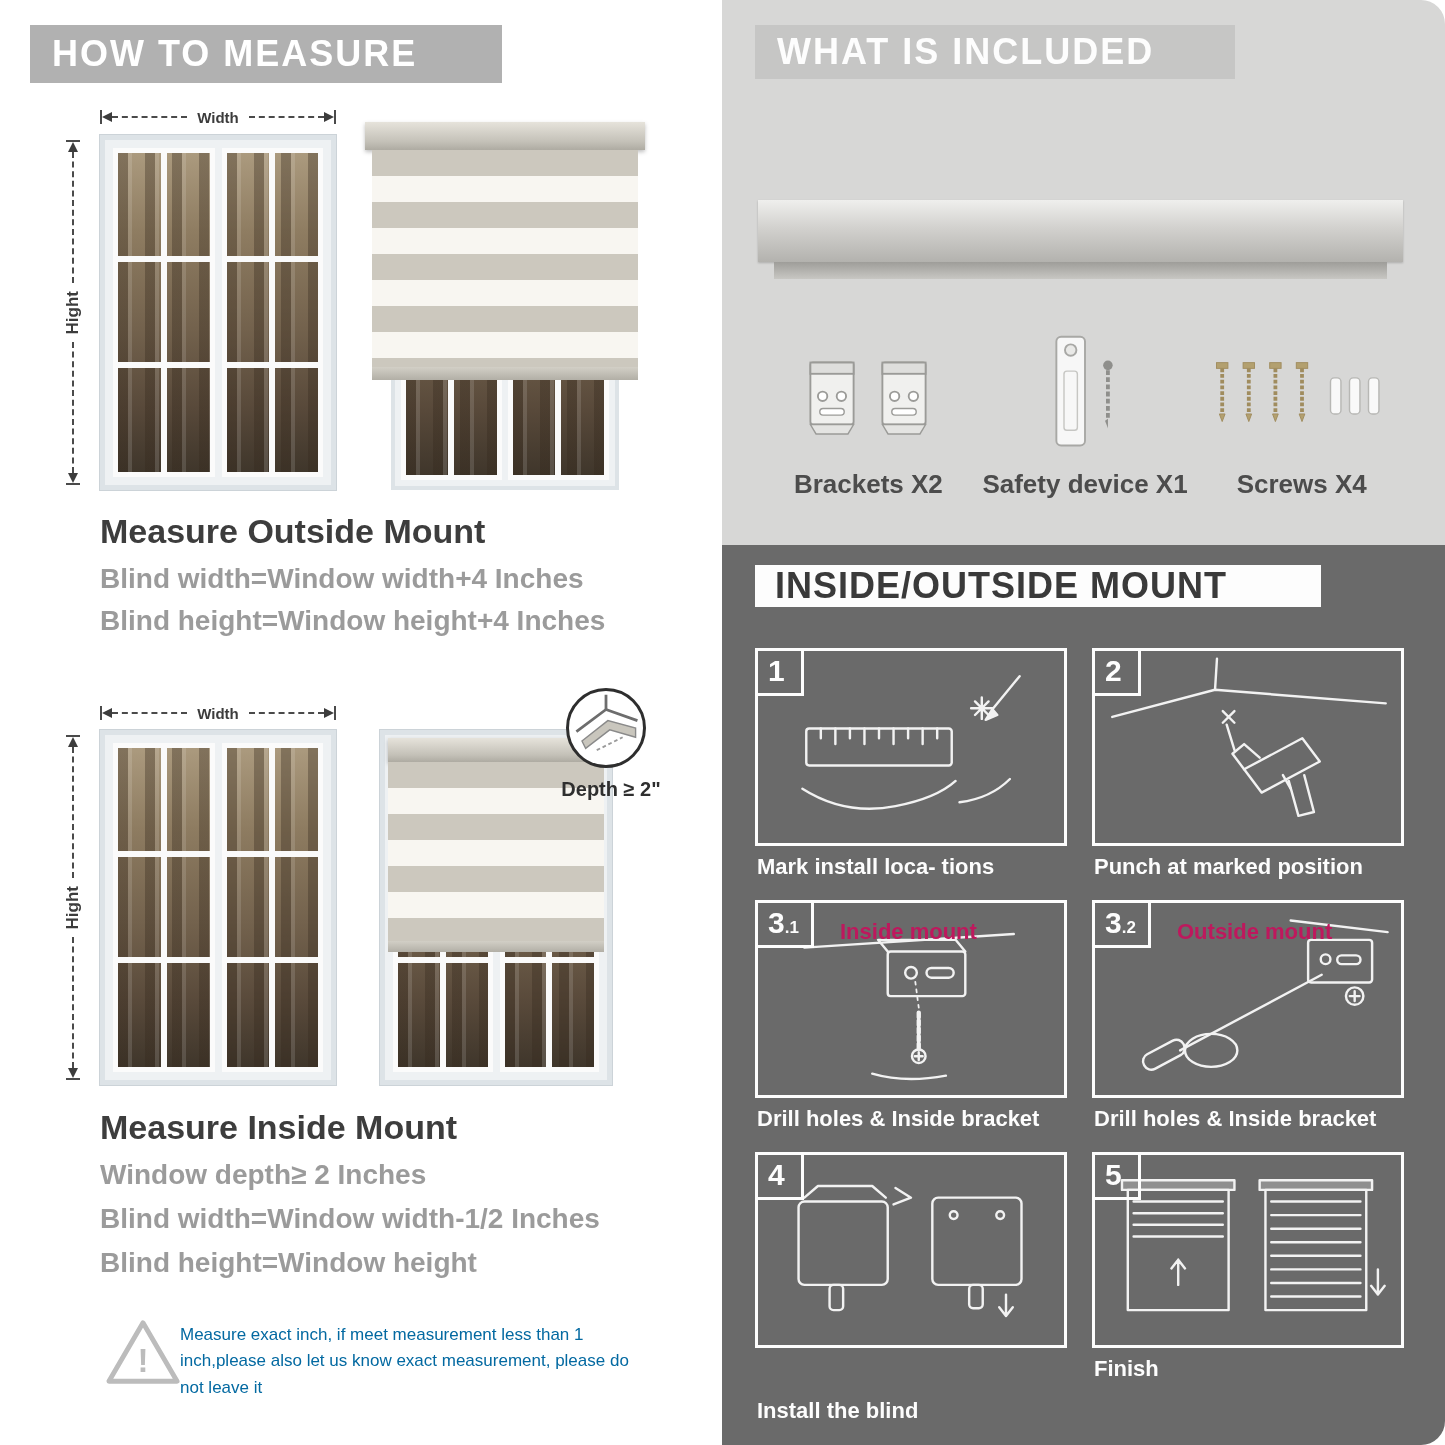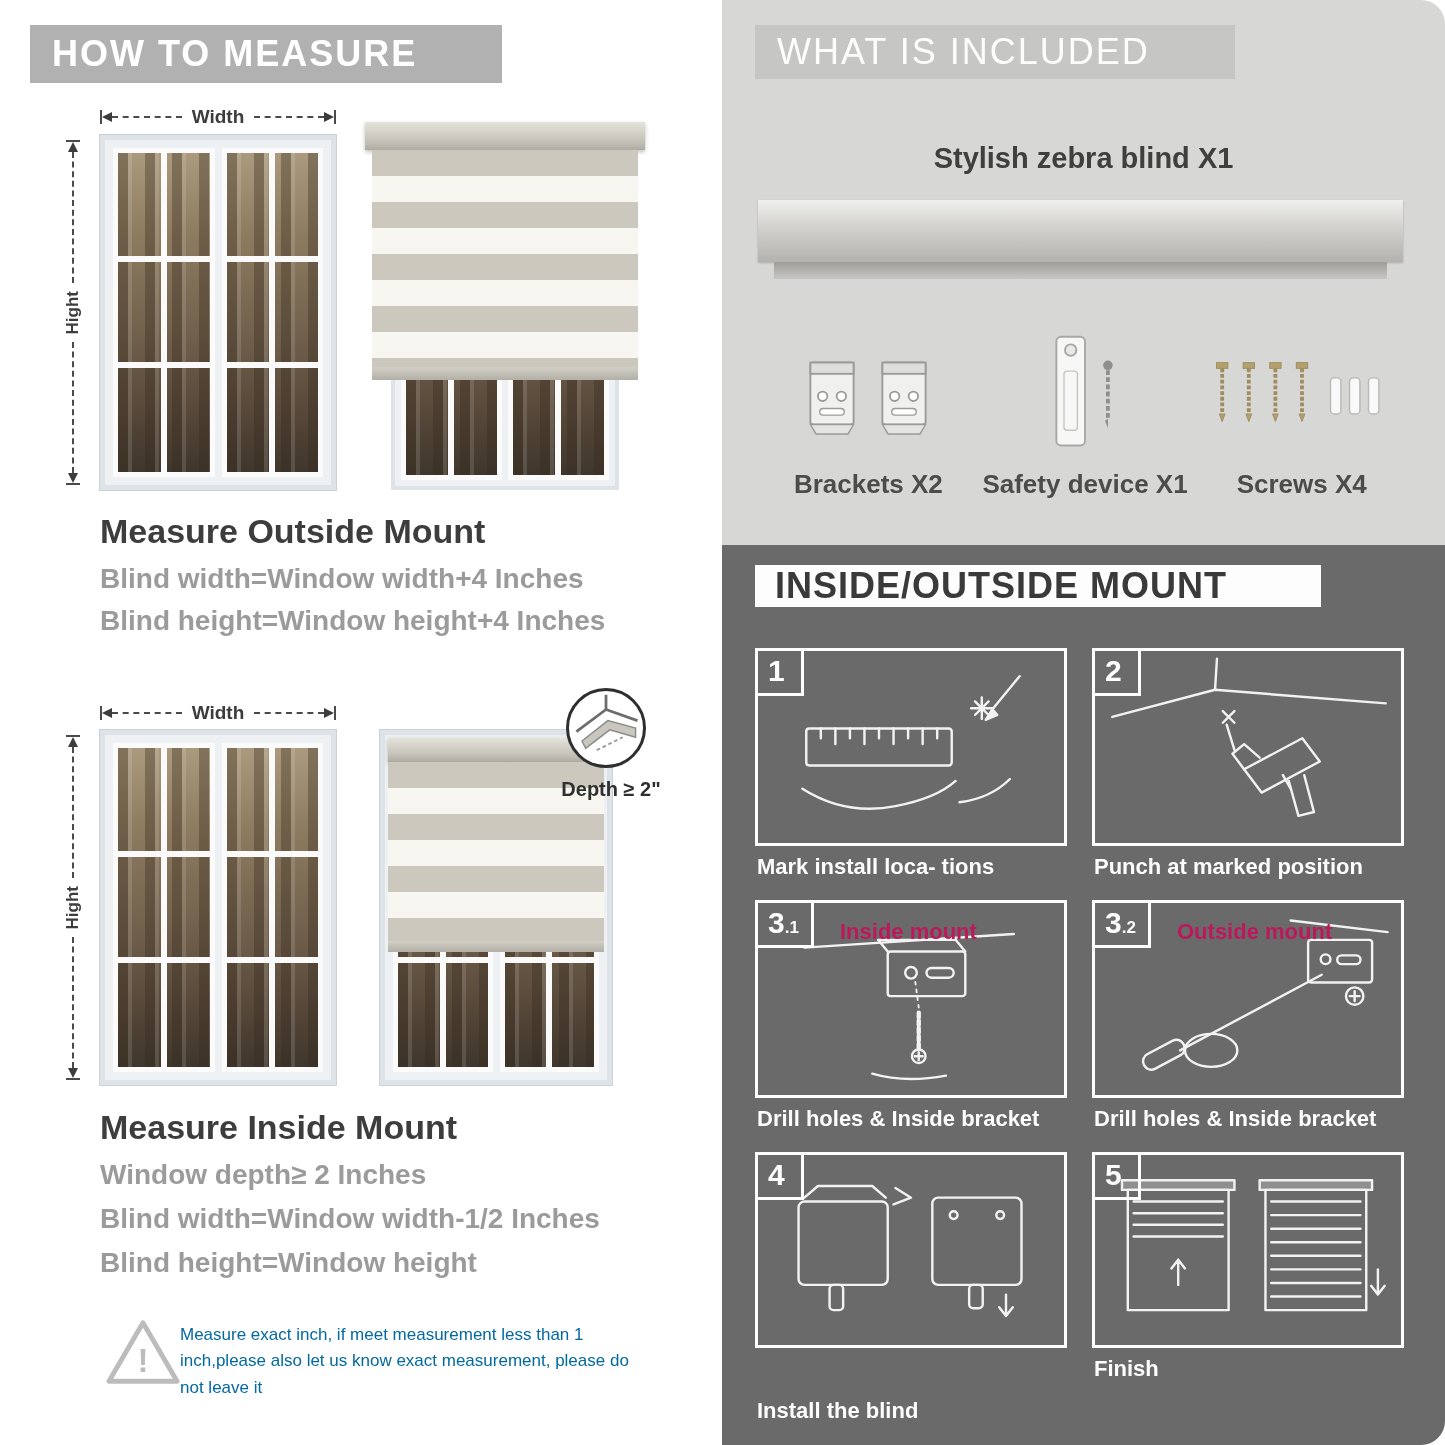--- a/index.html
+++ b/index.html
@@ -8,21 +8,21 @@
   .canvas{position:relative;width:1445px;height:1445px;background:#fff;overflow:hidden;border-radius:24px;}
 
   
   .right-top{position:absolute;left:722px;top:0;width:723px;height:545px;background:#d7d7d6;}
   .right-bottom{position:absolute;left:722px;top:545px;width:723px;height:900px;background:#6a6a6a;}
 
   
   .hdr-left{position:absolute;left:30px;top:25px;width:472px;height:58px;background:#b1b1b1;
     display:flex;align-items:center;padding-left:22px;color:#fff;font-size:36px;font-weight:bold;letter-spacing:2px;}
   .hdr-included{position:absolute;left:755px;top:25px;width:480px;height:54px;background:#c6c6c5;
-    display:flex;align-items:center;padding-left:22px;color:#fdfdfd;font-size:36px;font-weight:normal;letter-spacing:2px;}
+    display:flex;align-items:center;padding-left:22px;color:#fdfdfd;font-size:36px;font-weight:bold;letter-spacing:2px;}
   .hdr-mount{position:absolute;left:755px;top:565px;width:566px;height:42px;background:#fdfdfd;
     display:flex;align-items:center;padding-left:20px;color:#3a3a3a;font-size:36px;font-weight:bold;letter-spacing:1px;}
 
   
   .window{position:absolute;background:#eef1f3;border:5px solid #dde3e7;box-shadow:0 0 0 1px #ccd3d8;
     padding:8px;display:flex;gap:7px;}
   .sash{flex:1;position:relative;border:5px solid #fbfbfb;
     background:
       repeating-linear-gradient(90deg, rgba(52,40,28,0.35) 0 10px, rgba(255,255,255,0.13) 10px 14px, rgba(0,0,0,0) 14px 27px),
       linear-gradient(180deg,#ab9a7e 0%,#8e7c61 25%,#73624d 55%,#58493a 80%,#3f362b 100%);}
@@ -47,21 +47,21 @@
   .inside-blind .zebra-stripes{top:24px;left:0;right:0;bottom:11px;}
   .inside-blind .zebra-bottom{left:0;right:0;height:11px;}
 
   
   .h-arrow{position:absolute;display:flex;align-items:center;height:22px;}
   .tick-v{width:2px;height:14px;background:#4a4a4a;}
   .hline{flex:1;height:0;border-top:2px dashed #4a4a4a;}
   .ah{width:0;height:0;flex:none;}
   .ah-left{border-top:5px solid transparent;border-bottom:5px solid transparent;border-right:10px solid #3c3c3c;}
   .ah-right{border-top:5px solid transparent;border-bottom:5px solid transparent;border-left:10px solid #3c3c3c;}
-  .h-label{margin:0 10px;font-size:19px;font-weight:bold;color:#3c3c3c;white-space:nowrap;}
+  .h-label{margin:0 10px;font-size:15px;font-weight:bold;color:#3c3c3c;white-space:nowrap;}
   .v-arrow{position:absolute;display:flex;flex-direction:column;align-items:center;width:22px;}
   .tick-h{height:2px;width:14px;background:#4a4a4a;}
   .vline{flex:1;width:0;border-left:2px dashed #4a4a4a;}
   .ah-up{border-left:5px solid transparent;border-right:5px solid transparent;border-bottom:10px solid #3c3c3c;}
   .ah-down{border-left:5px solid transparent;border-right:5px solid transparent;border-top:10px solid #3c3c3c;}
   .v-label{writing-mode:vertical-rl;transform:rotate(180deg);font-size:17px;font-weight:bold;color:#3c3c3c;margin:8px 0;}
 
   
   .depth-circle{position:absolute;width:80px;height:80px;border:3px solid #2e2e2e;border-radius:50%;
     background:#fff;overflow:hidden;}
@@ -212,21 +212,20 @@
 
   <div class="warn-icon" style="left:102px;top:1316px;">
     <svg viewBox="0 0 84 76" width="82" height="74">
       <path d="M42 7 L77 67 L7 67 Z" fill="none" stroke="#bcbcbc" stroke-width="5" stroke-linejoin="round"></path>
       <text x="42" y="58" text-anchor="middle" font-size="34" font-weight="bold" fill="#bcbcbc" font-family="Liberation Sans, sans-serif">!</text>
     </svg>
   </div>
   <div class="warn-text" style="left:180px;top:1322px;">Measure exact inch, if meet measurement less than 1 inch,please also let us know exact measurement, please do not leave it</div>
 
   <div class="hdr-included">WHAT IS INCLUDED</div>
-  <div class="product-title" style="top:142px;">Stylish zebra blind X1</div>
 
   <div class="headrail"></div>
   <div class="headrail-sub"></div>
 
   <div class="included-items">
 
     <div class="inc-col">
       <div class="inc-icons">
         <svg viewBox="0 0 66 95" width="62" height="90">
           <rect x="10" y="14" width="46" height="66" rx="3" fill="#f0f0ee" stroke="#9b9b98" stroke-width="2"></rect>

